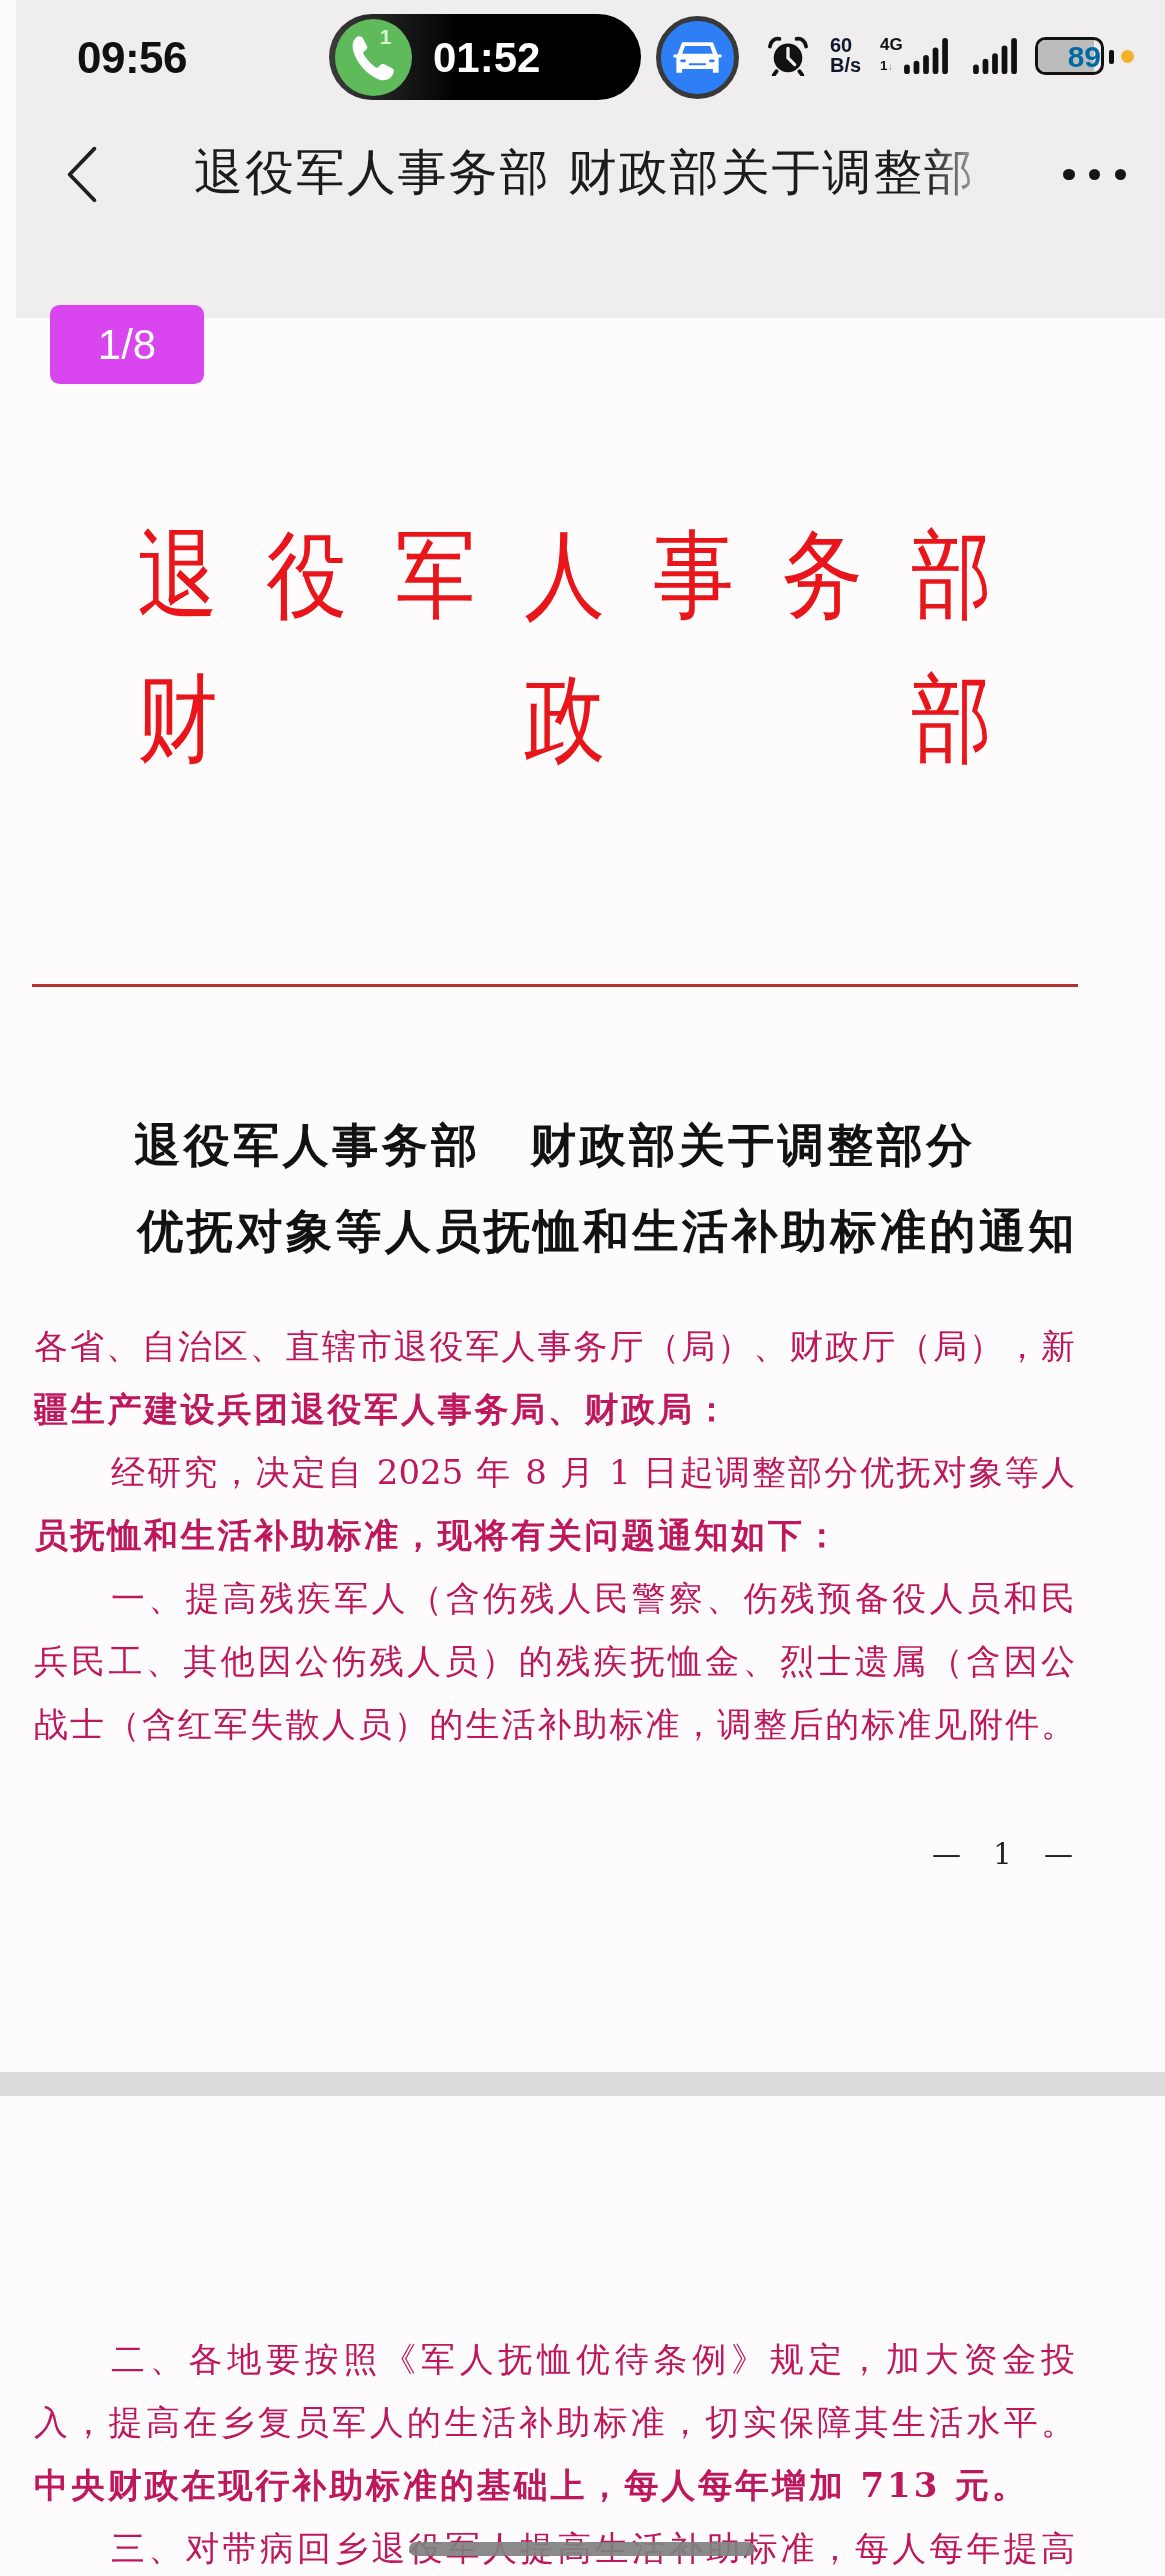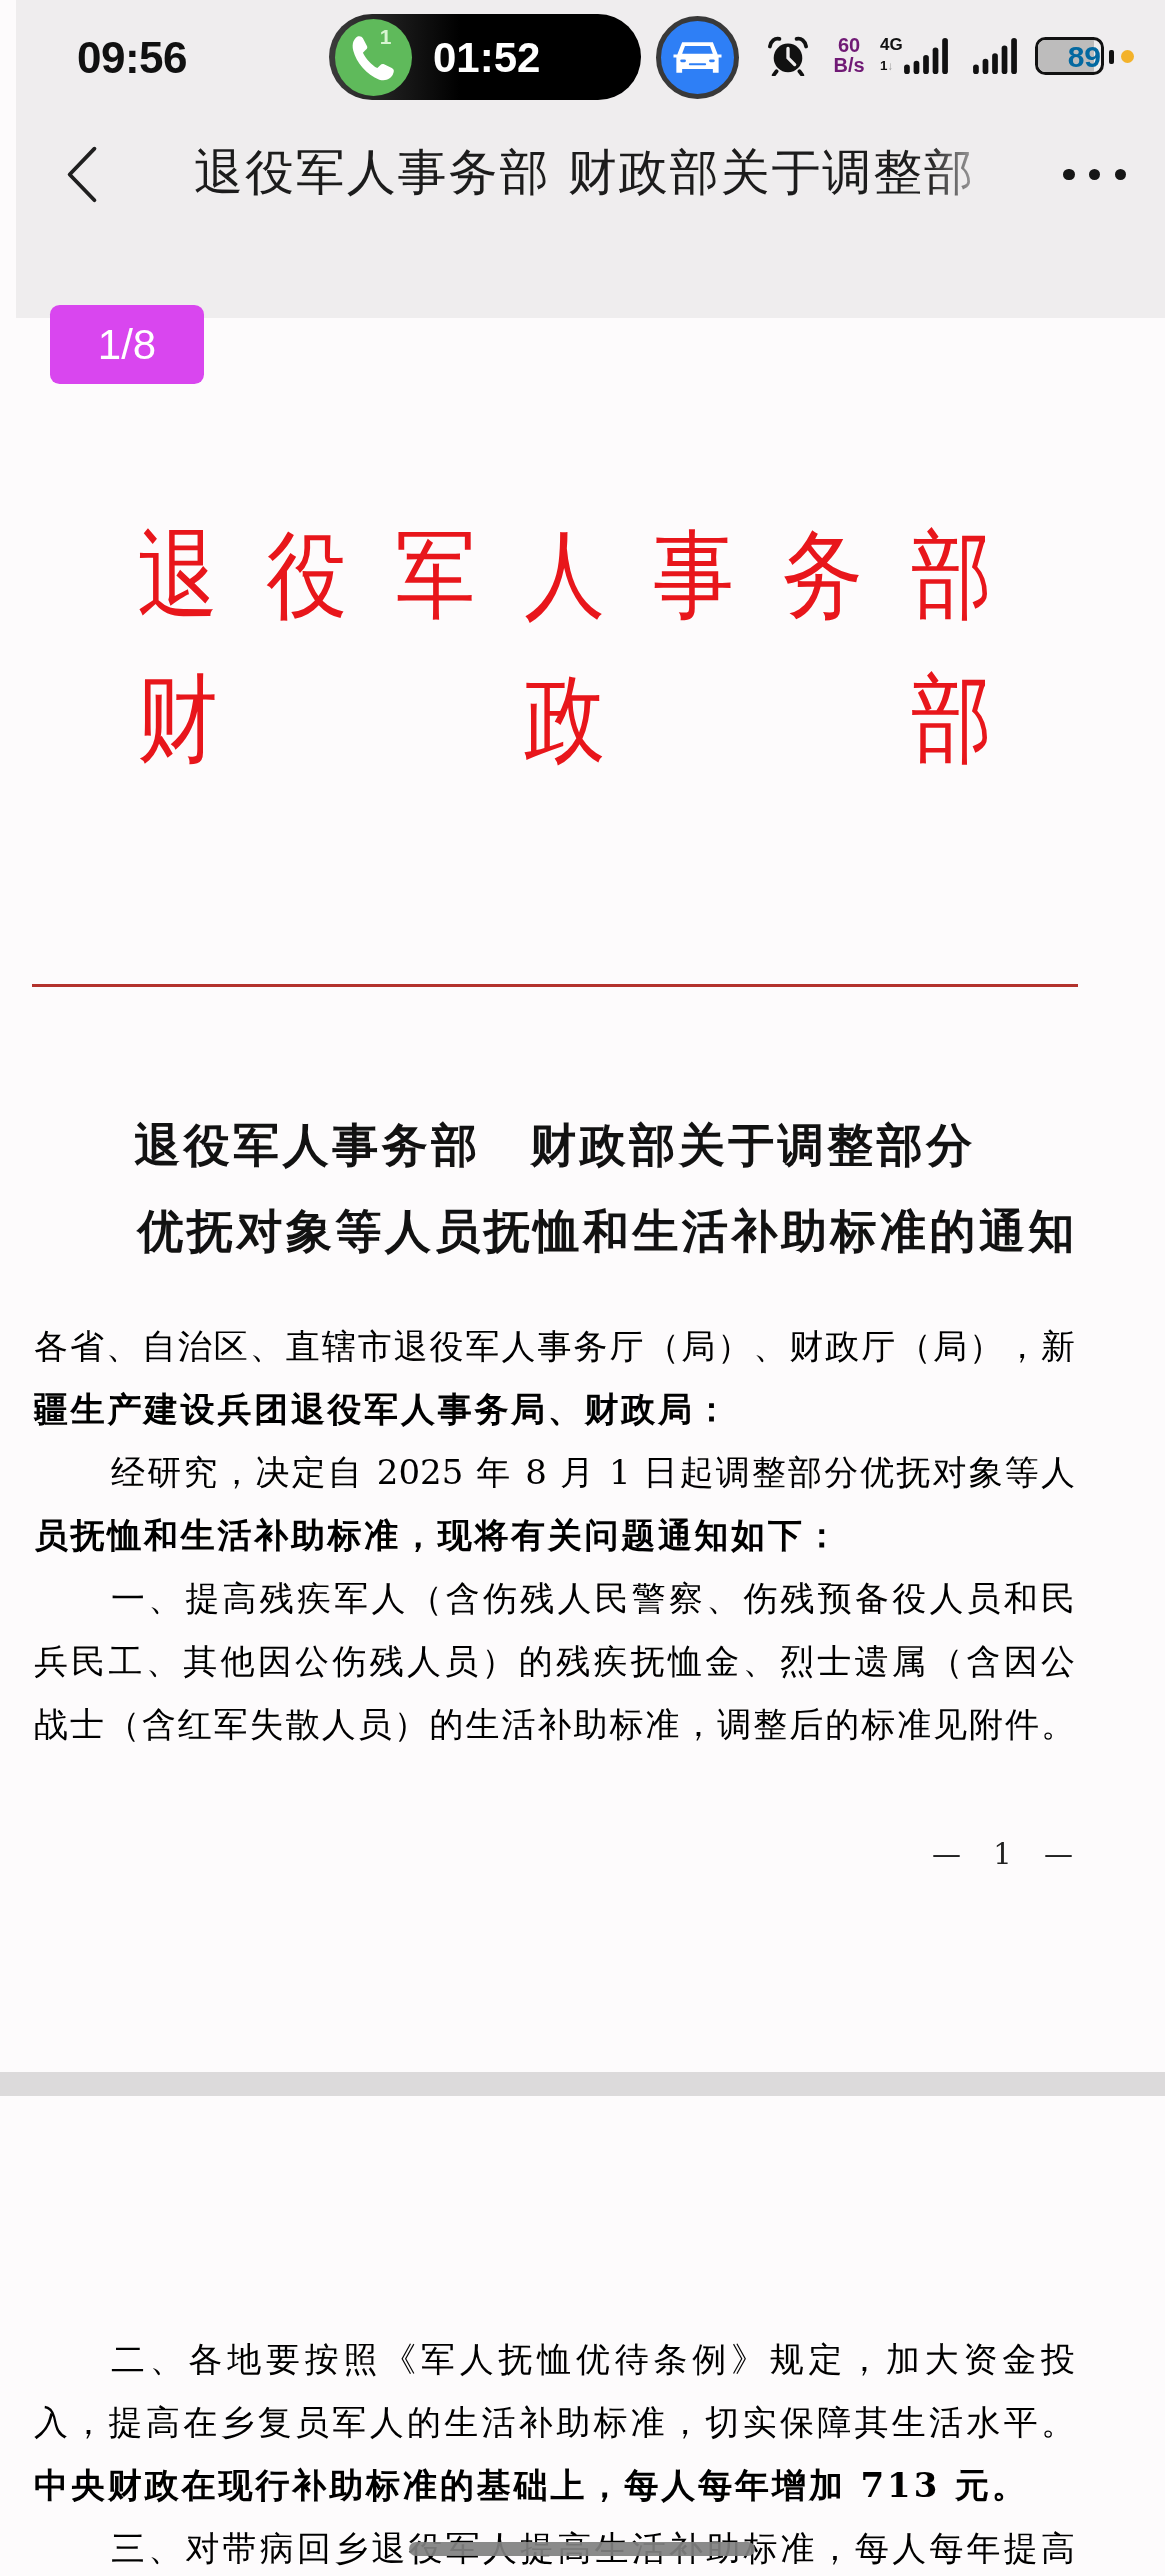--- a/index.html
+++ b/index.html
@@ -16,22 +16,22 @@
     font-size:44px; font-weight:bold; color:#111; letter-spacing:-0.5px; }
   .call-pill { left:313px; top:14.4px; width:312px; height:86px; border-radius:43px;
     background:linear-gradient(to right,#3c3c3c 0%,#1a1a1a 22%,#000 42%,#000 100%); }
   .call-circle { left:5.8px; top:4.8px; width:77px; height:77px; border-radius:50%; background:#5fba5b; }
   .call-badge { position:absolute; left:45px; top:5.8px; font-family:"Liberation Sans",sans-serif;
     font-size:21px; font-weight:bold; color:#d8f5d2; }
   .call-dur { left:104px; top:14.4px; height:58px; line-height:58px; font-family:"Liberation Sans",sans-serif;
     font-size:42px; font-weight:bold; color:#fff; }
   .car-circle { left:640px; top:16.3px; width:73px; height:73px; border-radius:50%;
     border:5.8px solid #393939; background:#2e7ff6; }
-  .speed { left:814px; top:35px; font-family:"Liberation Sans",sans-serif; font-weight:bold; color:#701a75;
-    text-align:center; width:38px; }
+  .speed { left:814px; top:35px; font-family:"Liberation Sans",sans-serif; font-weight:bold; color:#0f172a;
+    text-align:left; width:38px; }
   .speed div { font-size:20px; line-height:20px; }
   .net-type { left:864px; top:35px; font-family:"Liberation Sans",sans-serif; font-weight:bold; color:#111; font-size:17px; line-height:19px; }
   .net-sim { left:864px; top:58px; font-family:"Liberation Sans",sans-serif; font-weight:bold; color:#111; font-size:13.4px; line-height:15.3px; }
   .battery { left:1019px; top:37px; width:63px; height:32px; border:3.8px solid #111; border-radius:10.5px; overflow:hidden; background:#efedee; }
   .battery-fill { position:absolute; left:0; top:0; bottom:0; background:#bdbcbc; }
   .battery-text { position:absolute; left:0; top:0; width:100%; height:32px; line-height:33px; text-align:right;
     font-family:"Liberation Sans",sans-serif; font-weight:bold; font-size:30px; color:#0369a1; }
   .battery-nub { left:1093px; top:50px; width:4.8px; height:14.4px; border-radius:1.9px; background:#111; }
   .charge-dot { left:1105px; top:50px; width:13.4px; height:13.4px; border-radius:50%; background:#f3b22a; }
 
@@ -52,21 +52,21 @@
   .lh-char { display:block; width:79px; height:96px; line-height:96px; text-align:center;
     font-family:"DejaVu Serif","Liberation Serif",serif; font-size:96px; color:#e8161b; transform:scaleX(0.84); transform-origin:center; }
 
   .red-rule { left:32px; top:984px; width:1046px; height:2.9px; background:#b3322d; }
 
   .doc-title { left:32px; width:1046px; height:86px; line-height:86px; text-align:center; white-space:nowrap;
     font-family:"DejaVu Serif","Liberation Serif",serif; font-weight:bold; font-size:46px; letter-spacing:3.5px; color:#121212; }
 
   .body-block { position:absolute; left:34px; width:1041px; }
   .line { height:63px; line-height:63px; white-space:nowrap; overflow:visible;
-    font-family:"DejaVu Serif","Liberation Serif",serif; font-size:34px; color:#000000; }
+    font-family:"DejaVu Serif","Liberation Serif",serif; font-size:34px; color:#be185d; }
   .line.full { text-align:justify; text-align-last:justify; }
   .line.left { text-align:left; letter-spacing:2.7px;font-weight:bold; }
   .line.indent { padding-left:77px; }
 
   .page-num { left:932px; top:1835px; height:38px; line-height:38px; font-family:"DejaVu Serif","Liberation Serif",serif;
     font-size:29px; color:#222; word-spacing:23px; white-space:nowrap; }
 
   .page-sep { left:0; top:2072px; width:1165px; height:24px; background:#dcdadb; }
 
   .gesture-bar { left:409px; top:2542px; width:346px; height:14.4px; border-radius:7.7px; background:rgba(128,128,128,0.92); z-index:6; }

